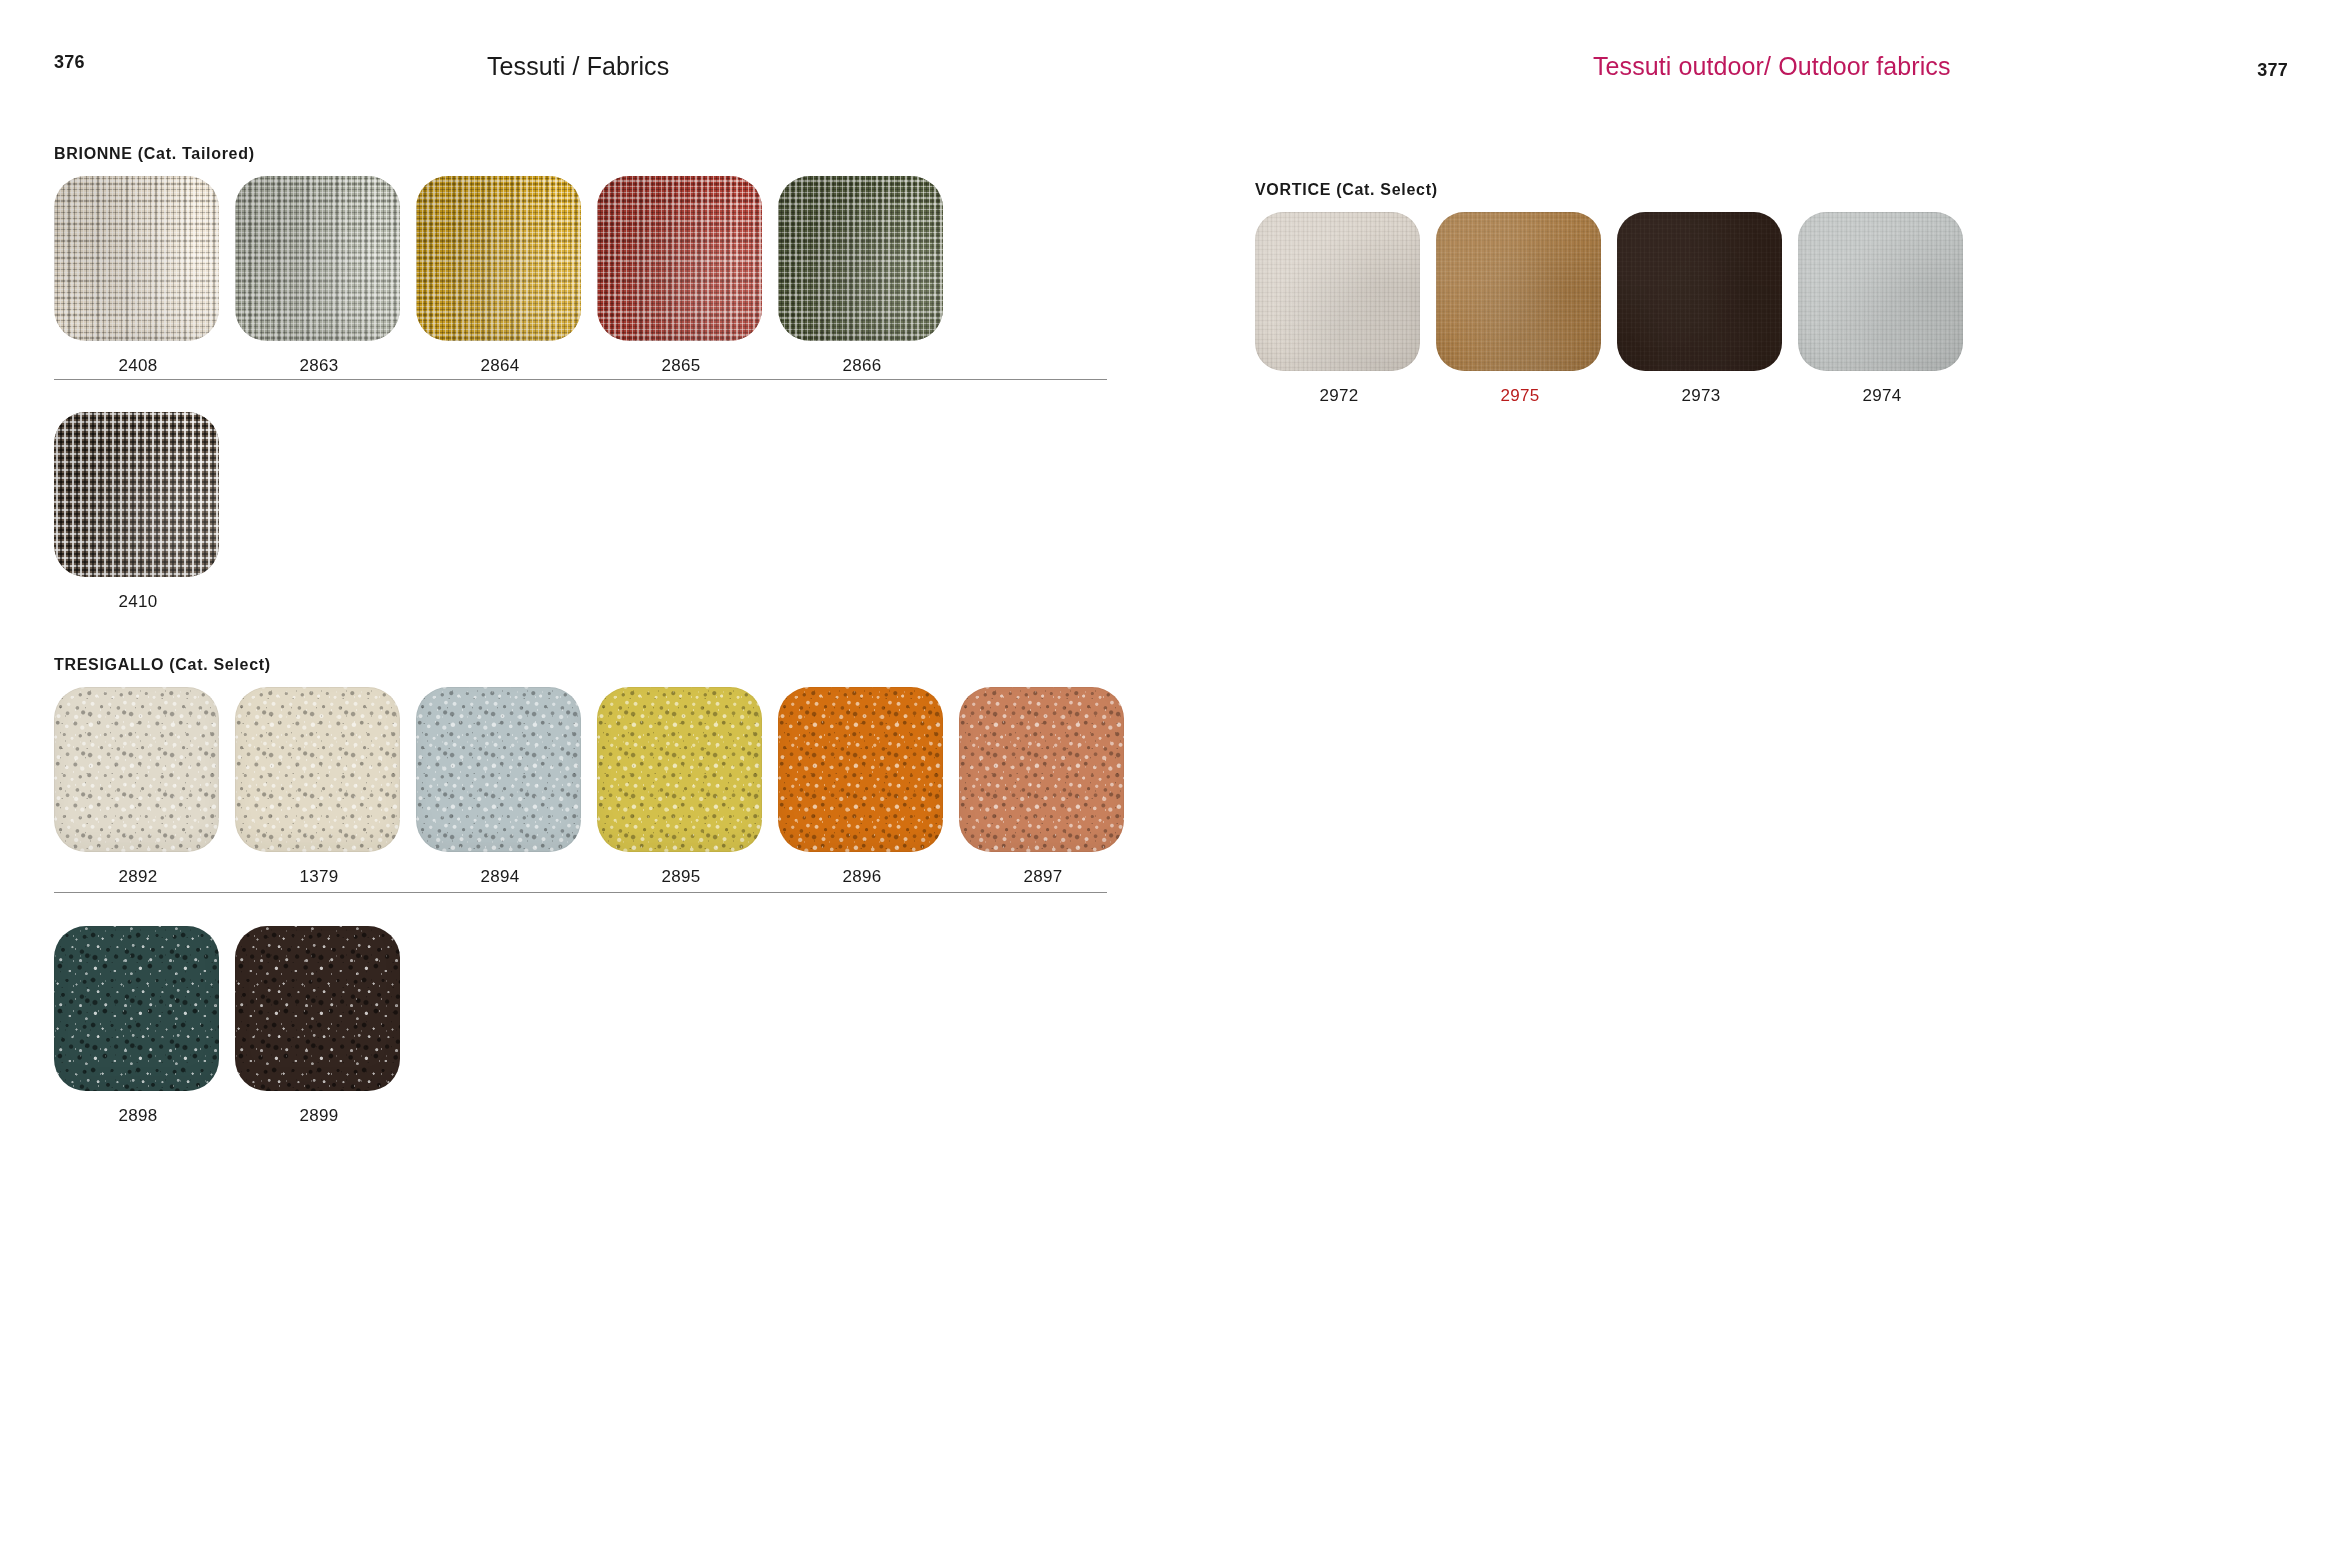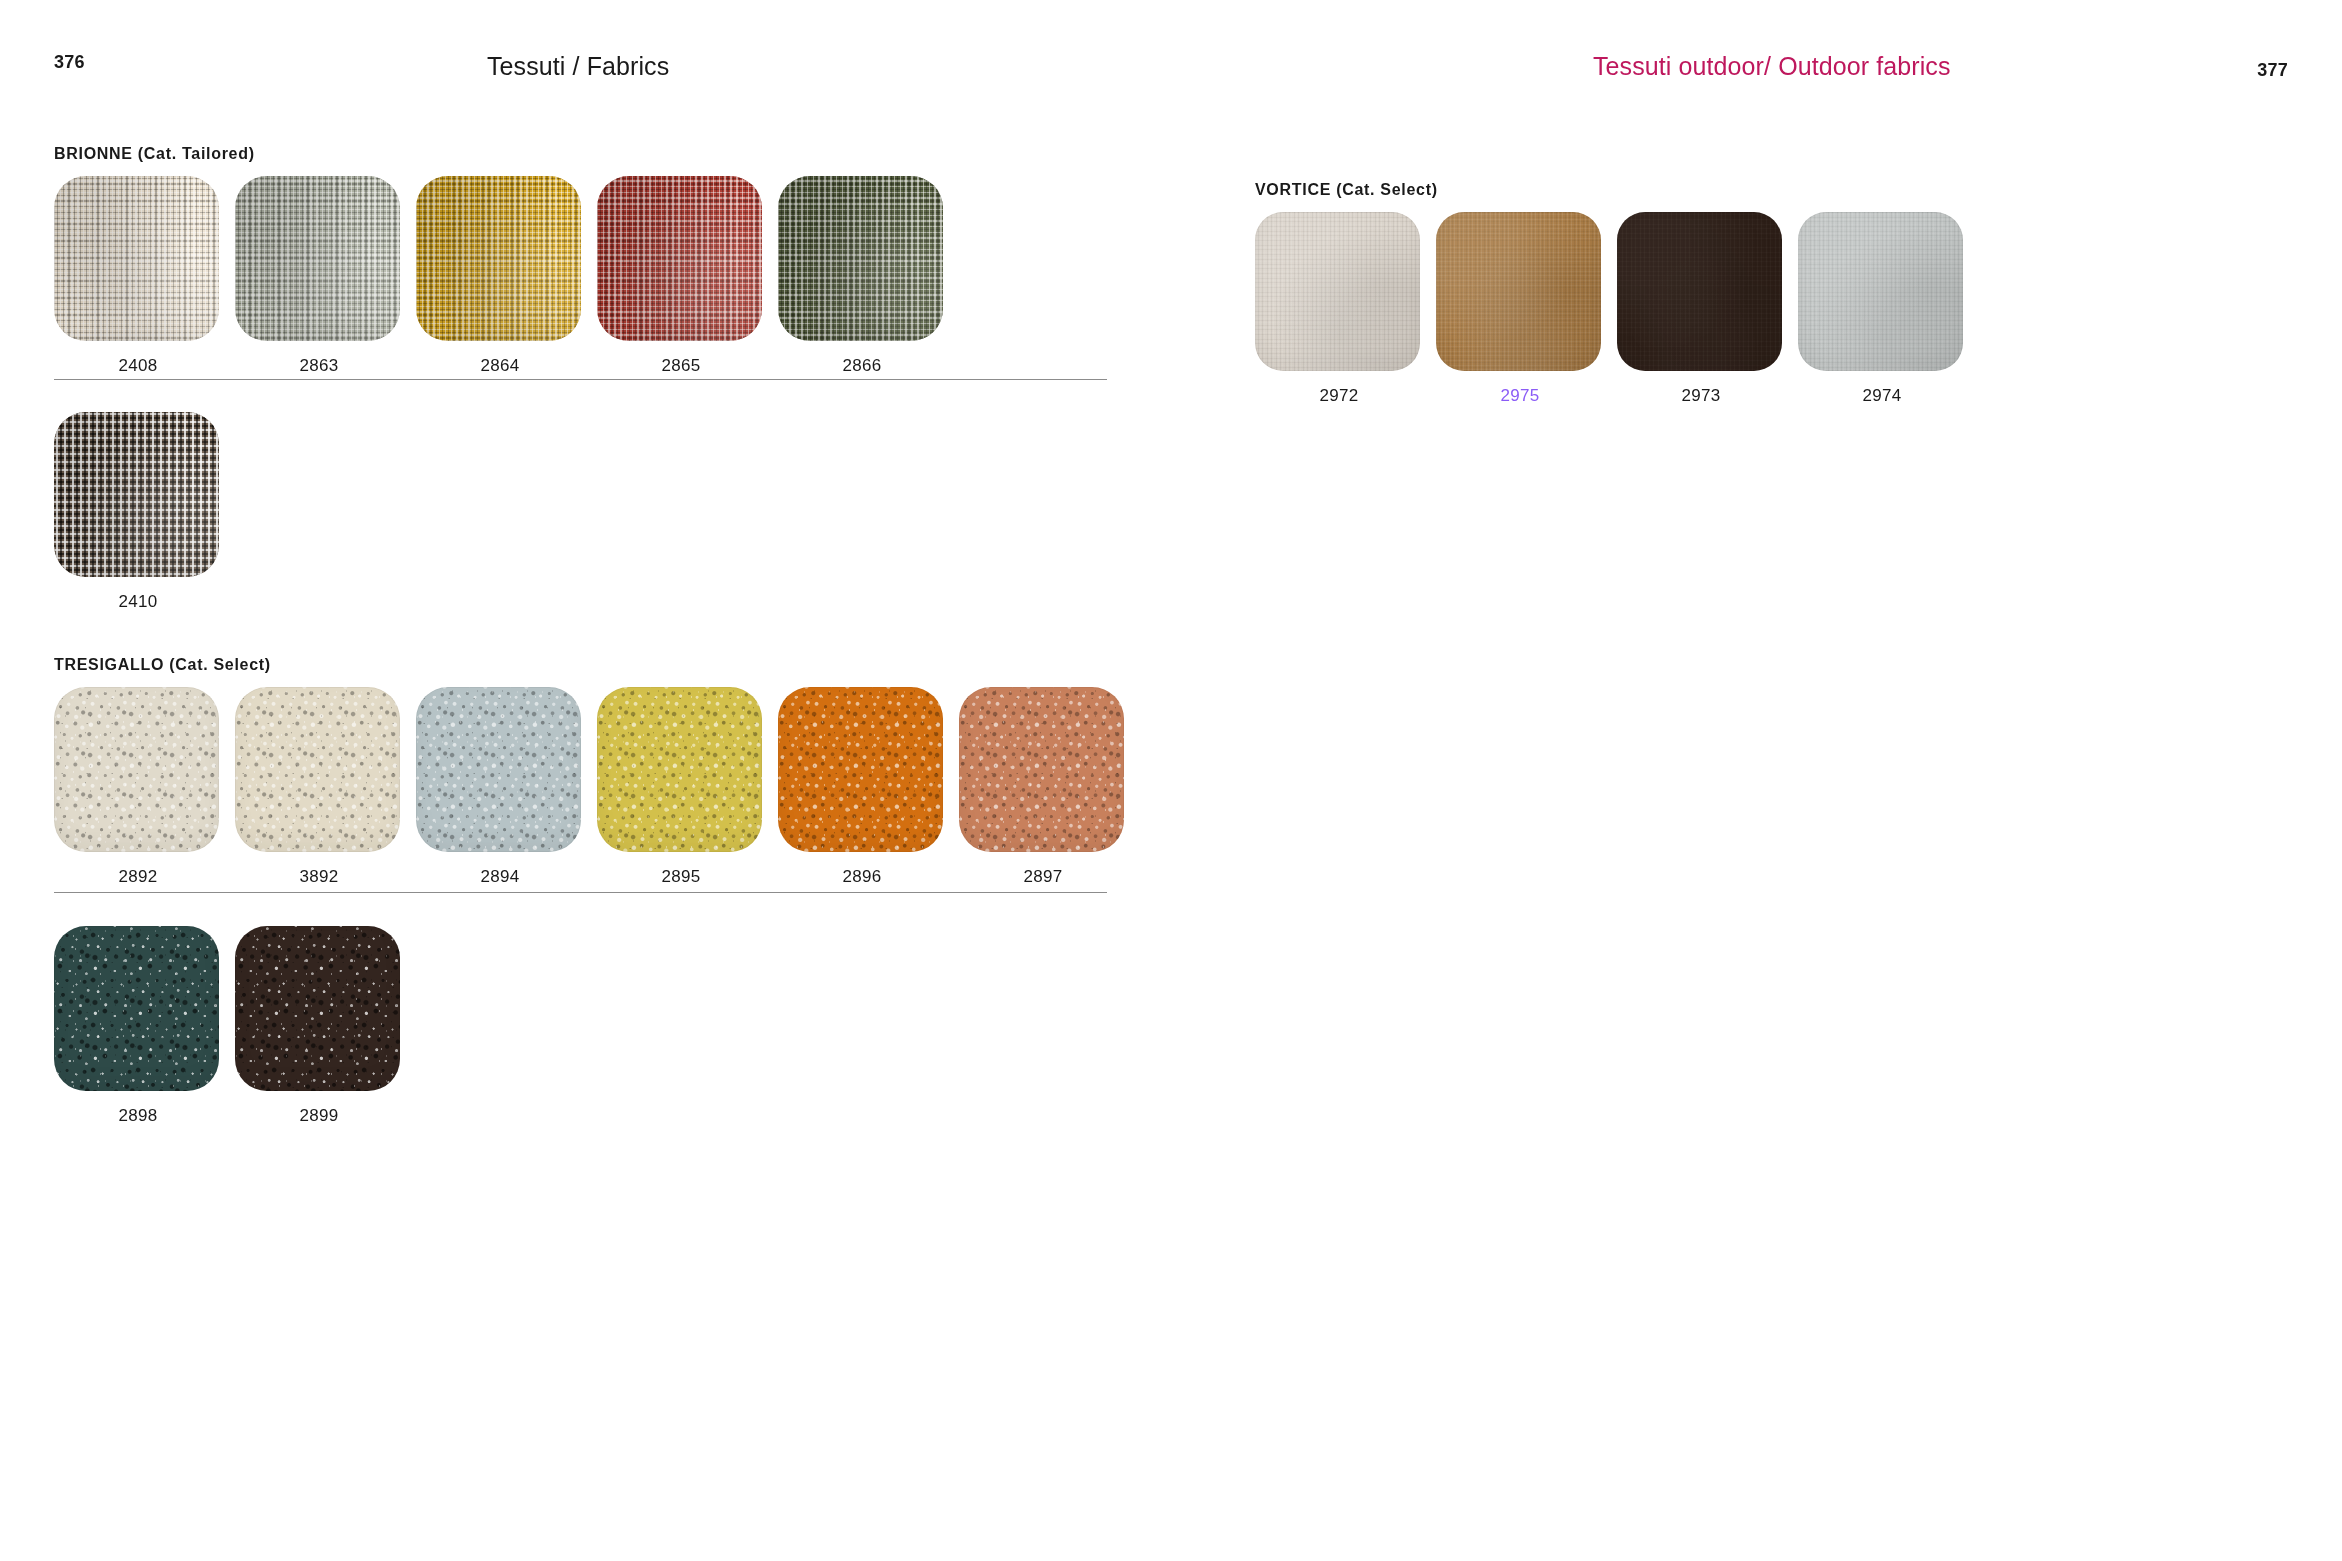--- a/index.html
+++ b/index.html
@@ -285,21 +285,21 @@
           <div class="swatch tex-boucle" style="background-color: rgb(224, 218, 203);">
               <span class="edge"></span>
             </div>
           <div class="swatch-label" style="color: rgb(26, 26, 26);">2892</div>
         </div>
 
         <div class="swatch-cell">
           <div class="swatch tex-boucle" style="background-color: rgb(226, 218, 198);">
               <span class="edge"></span>
             </div>
-          <div class="swatch-label" style="color: rgb(26, 26, 26);">3892</div>
+          <div class="swatch-label" style="color: rgb(26, 26, 26);">1379</div>
         </div>
 
         <div class="swatch-cell">
           <div class="swatch tex-boucle" style="background-color: rgb(182, 195, 198);">
               <span class="edge"></span>
             </div>
           <div class="swatch-label" style="color: rgb(26, 26, 26);">2894</div>
         </div>
 
         <div class="swatch-cell">
@@ -360,21 +360,21 @@
           <div class="swatch flat tex-flat" style="background-color: rgb(218, 211, 202);">
               <span class="edge"></span>
             </div>
           <div class="swatch-label" style="color: rgb(26, 26, 26);">2972</div>
         </div>
 
         <div class="swatch-cell">
           <div class="swatch flat tex-flat" style="background-color: rgb(168, 123, 69);">
               <span class="edge"></span>
             </div>
-          <div class="swatch-label" style="color: #8b5cf6;">2975</div>
+          <div class="swatch-label" style="color: #b91c1c;">2975</div>
         </div>
 
         <div class="swatch-cell">
           <div class="swatch flat tex-flat tex-flat-dark" style="background-color: rgb(45, 31, 24);">
               <span class="edge"></span>
             </div>
           <div class="swatch-label" style="color: rgb(26, 26, 26);">2973</div>
         </div>
 
         <div class="swatch-cell">

